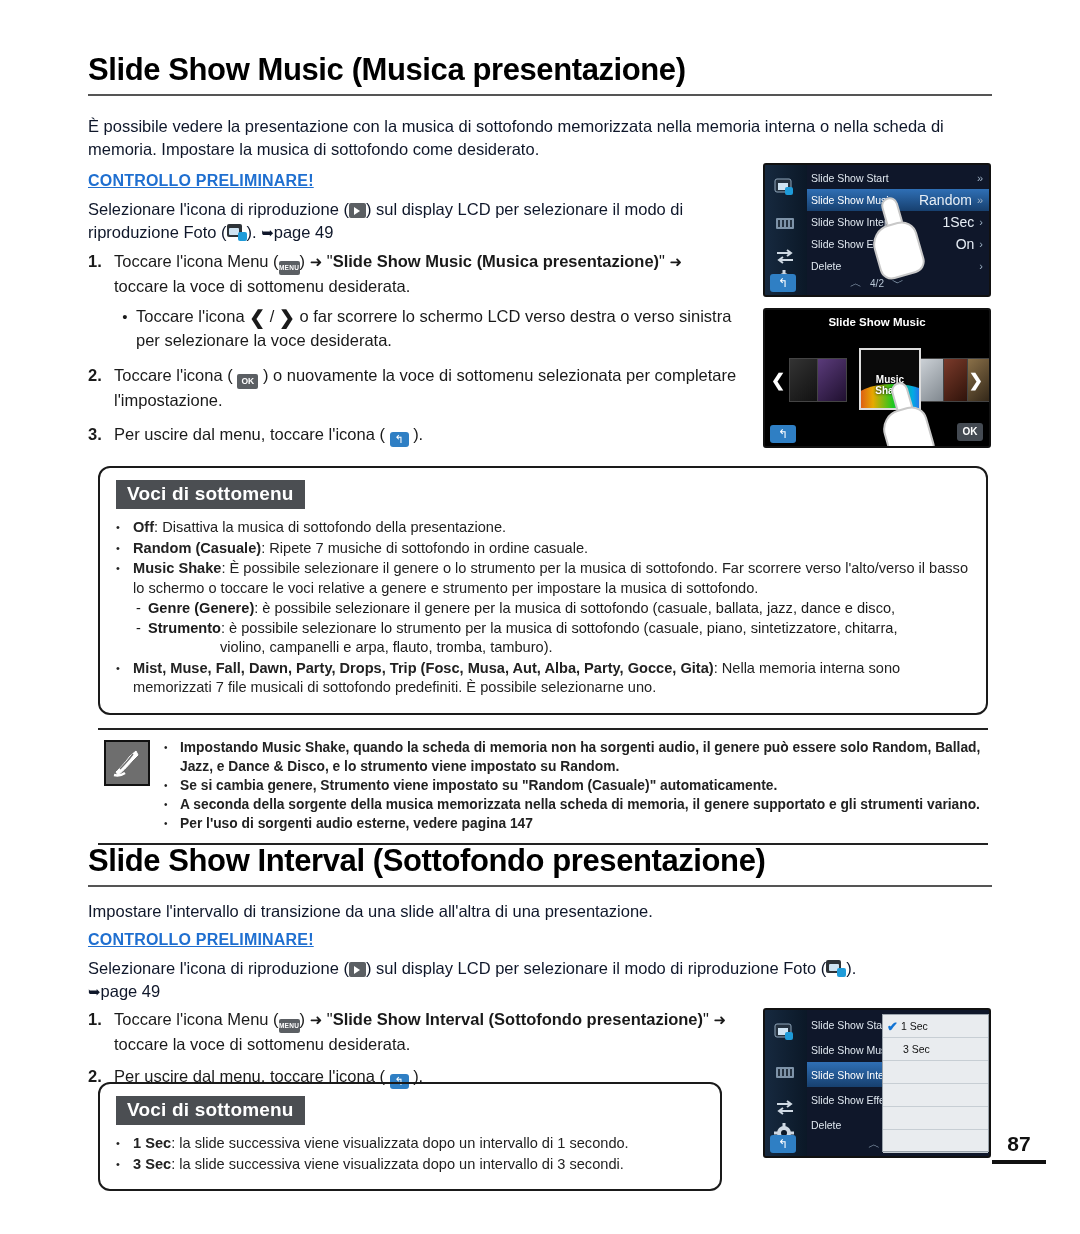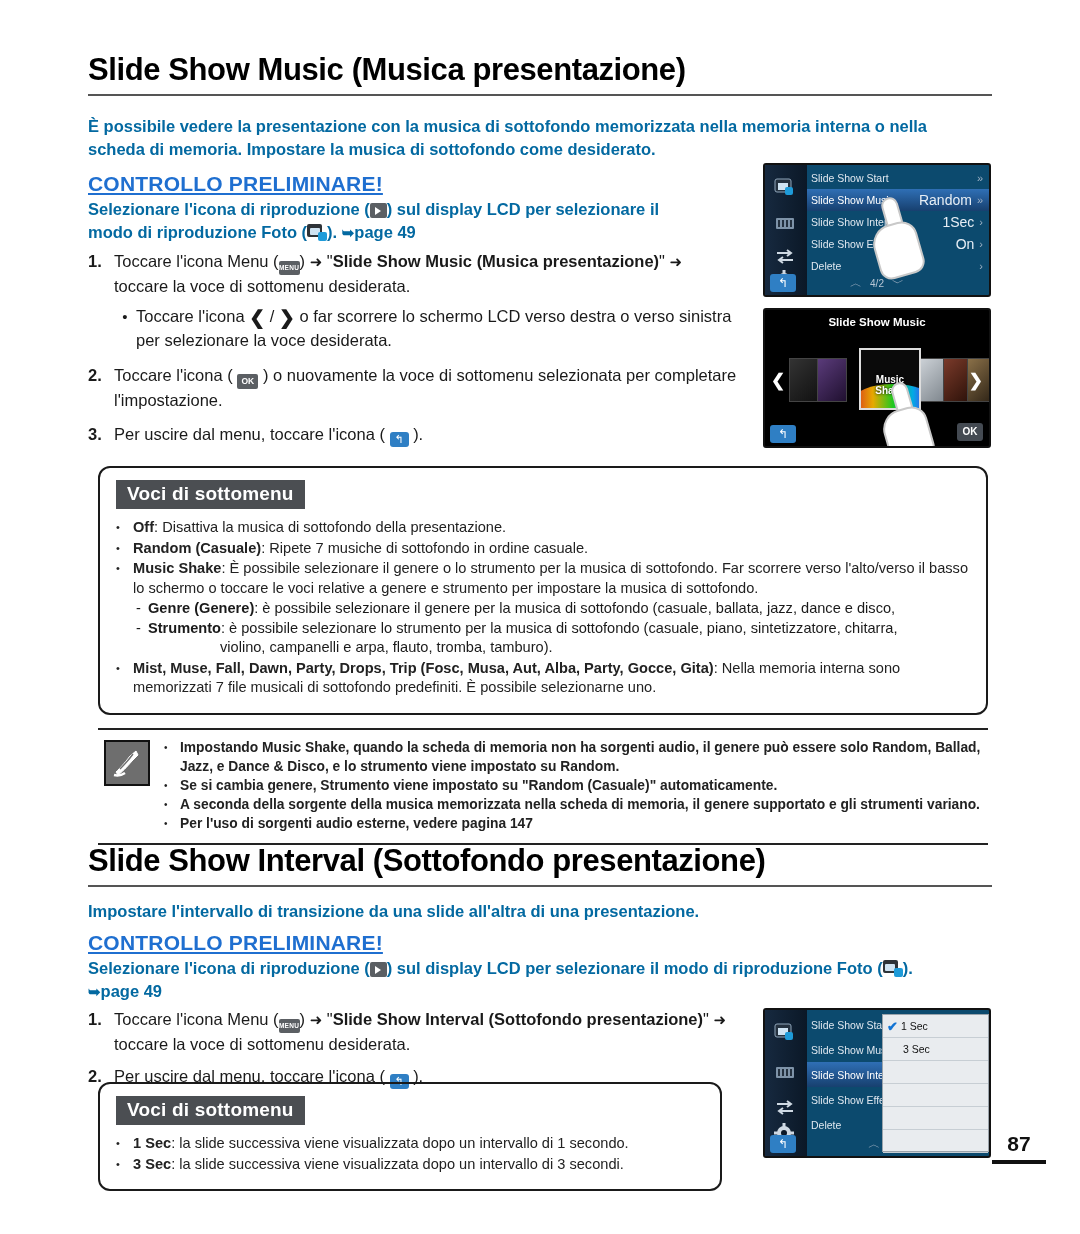--- a/index.html
+++ b/index.html
@@ -16,23 +16,23 @@
 
   
   h1.section-title{
     font-size:31px; font-weight:bold; letter-spacing:-0.4px;
     margin:0; padding:0 0 6px 0; color:#000;
     white-space:nowrap;
   }
   .title-rule{ height:2px; background:#555; margin-top:0px; }
 
   
-  .para{ font-size:16.5px; line-height:23px; color:#0369a1;font-weight:bold; }
+  .para{ font-size:16.5px; line-height:23px; color:#0f172a; }
   .preliminare{
-    color:#1f6fd0; font-weight:bold; font-size:21px;
+    color:#1f6fd0; font-weight:bold; font-size:16px;
     text-decoration:underline; letter-spacing:0.2px;
     display:inline-block;
   }
 
   
   .steps{ margin:0; padding:0; list-style:none; }
   .step{ display:flex; font-size:16.5px; line-height:23px; margin-bottom:11px;}
   .step .num{ font-weight:bold; width:26px; flex:0 0 26px; }
   .step .body{ flex:1 1 auto; }
   .substep{ display:flex; margin-top:7px; }
@@ -109,21 +109,21 @@
     margin:2px 14px 0 6px; position:relative; overflow:hidden;
   }
   .note-list{ margin:0; padding:0; list-style:none; flex:1 1 auto;}
   .note-li{ display:flex; font-size:13.8px; line-height:19px; color:#222;}
   .note-li .bullet{ width:16px; flex:0 0 16px; font-size:10px; line-height:19px;}
   .note-li .txt{ flex:1 1 auto;font-weight:bold; }
 
   
   .lcd{
     border:2px solid #111; border-radius:3px; overflow:hidden; position:relative;
-    background:#0c4a6e;
+    background:#0f172a;
   }
   .lcd-menu{ width:228px;height:134px; }
   .lcd-rail{
     position:absolute;left:0;top:0;bottom:0;width:42px;
     background:linear-gradient(to right,#16293f,#0b1827);
   }
   .rail-ico{ position:absolute; left:8px; width:24px;height:22px; color:#cfd9e3; }
   .menu-rows{ position:absolute; left:42px; right:0; top:2px; }
   .mrow{
     height:22px; display:flex; align-items:center; color:#dfe7ef;

